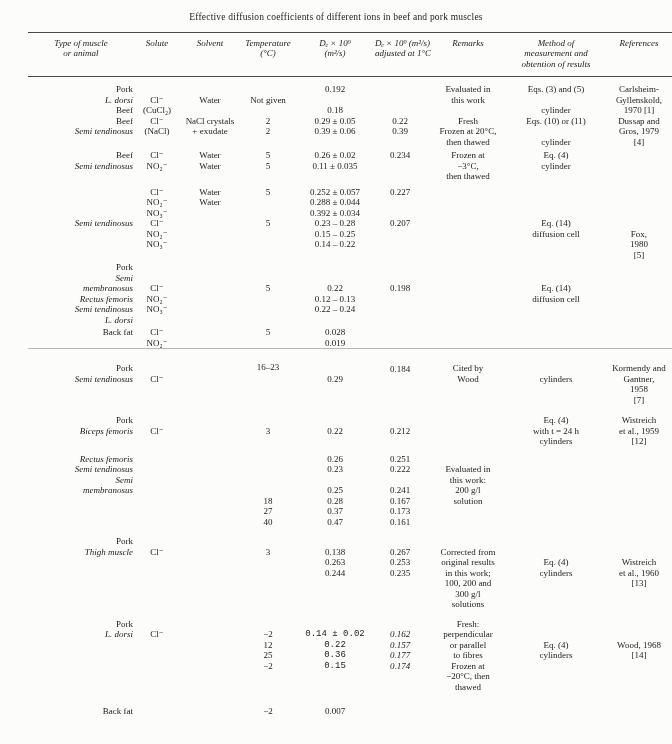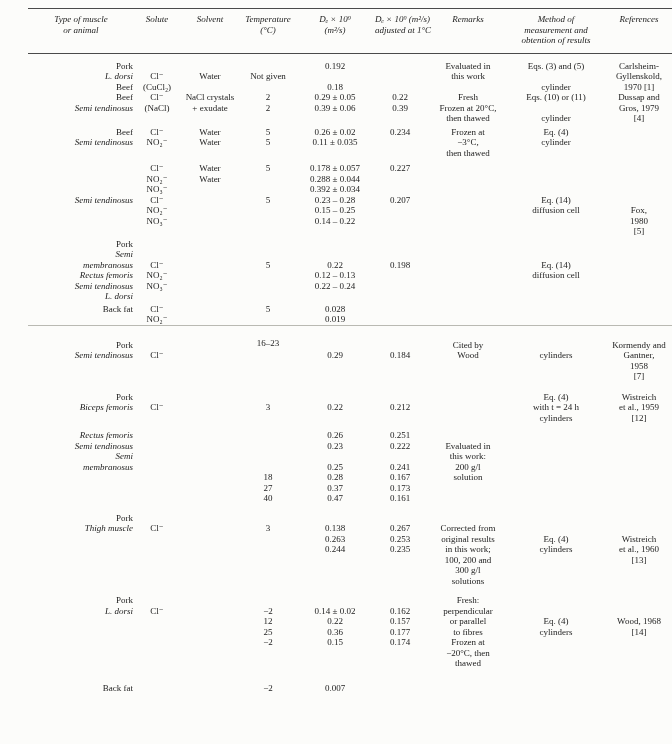--- a/index.html
+++ b/index.html
@@ -25,20 +25,21 @@
   .ln{min-height:10.5px;white-space:nowrap;overflow:visible;}
   .it{font-style:italic;}
   .ind{padding-left:11px;}
   tr.first td{padding-top:7px;}
   tr.rule td{border-top:1px solid #b9b9b2;}
 </style>
 </head>
 <body>
 
 <div class="page">
+  <div class="title">Effective diffusion coefficients of different ions in beef and pork muscles</div>
   <table>
     <colgroup>
       <col style="width:106px">
         <col style="width:46px">
         <col style="width:60px">
       <col style="width:56px">
         <col style="width:78px">
         <col style="width:52px">
       <col style="width:84px">
         <col style="width:92px">
@@ -206,21 +207,21 @@
             <div class="ln">NO₃⁻</div>
           </td>
           <td class="col-solvent" style="padding-top: 5px;">
             <div class="ln">Water</div>
             <div class="ln">Water</div>
           </td>
           <td class="col-temperature" style="padding-top: 5px;">
             <div class="ln">5</div>
           </td>
           <td class="col-de" style="padding-top: 5px;">
-            <div class="ln">0.178 ± 0.057</div>
+            <div class="ln">0.252 ± 0.057</div>
             <div class="ln">0.288 ± 0.044</div>
             <div class="ln">0.392 ± 0.034</div>
           </td>
           <td class="col-de_adjusted" style="padding-top: 5px;">
             <div class="ln">0.227</div>
           </td>
           <td class="col-remarks" style="padding-top: 5px;"></td>
           <td class="col-method" style="padding-top: 5px;"></td>
           <td class="col-references" style="padding-top: 5px;"></td>
         </tr>
@@ -332,21 +333,21 @@
           </td>
           <td class="col-solvent" style="padding-top: 14px;"></td>
           <td class="col-temperature" style="padding-top: 2px;">
             <div class="ln">&nbsp;</div>
             <div class="ln">16–23</div>
           </td>
           <td class="col-de" style="padding-top: 14px;">
             <div class="ln">&nbsp;</div>
             <div class="ln">0.29</div>
           </td>
-          <td class="col-de_adjusted" style="padding-top: 14px;">
+          <td class="col-de_adjusted" style="padding-top: 4px;">
             <div class="ln">&nbsp;</div>
             <div class="ln">0.184</div>
           </td>
           <td class="col-remarks" style="padding-top: 14px;">
             <div class="ln">Cited by</div>
             <div class="ln">Wood</div>
           </td>
           <td class="col-method" style="padding-top: 14px;">
             <div class="ln">&nbsp;</div>
             <div class="ln">cylinders</div>
@@ -497,28 +498,28 @@
             <div class="ln">Cl⁻</div>
           </td>
           <td class="col-solvent" style="padding-top: 9px;"></td>
           <td class="col-temperature" style="padding-top: 9px;">
             <div class="ln">&nbsp;</div>
             <div class="ln">−2</div>
             <div class="ln">12</div>
             <div class="ln">25</div>
             <div class="ln">−2</div>
           </td>
-          <td class="col-de" style="padding-top: 9px;">
+          <td class="col-de" style="padding-top: 9px; font-family: Liberation Mono, monospace;">
             <div class="ln">&nbsp;</div>
             <div class="ln">0.14 ± 0.02</div>
             <div class="ln">0.22</div>
             <div class="ln">0.36</div>
             <div class="ln">0.15</div>
           </td>
-          <td class="col-de_adjusted" style="padding-top: 9px;">
+          <td class="col-de_adjusted" style="padding-top: 9px; font-style: italic;">
             <div class="ln">&nbsp;</div>
             <div class="ln">0.162</div>
             <div class="ln">0.157</div>
             <div class="ln">0.177</div>
             <div class="ln">0.174</div>
           </td>
           <td class="col-remarks" style="padding-top: 9px;">
             <div class="ln">Fresh:</div>
             <div class="ln">perpendicular</div>
             <div class="ln">or parallel</div>

